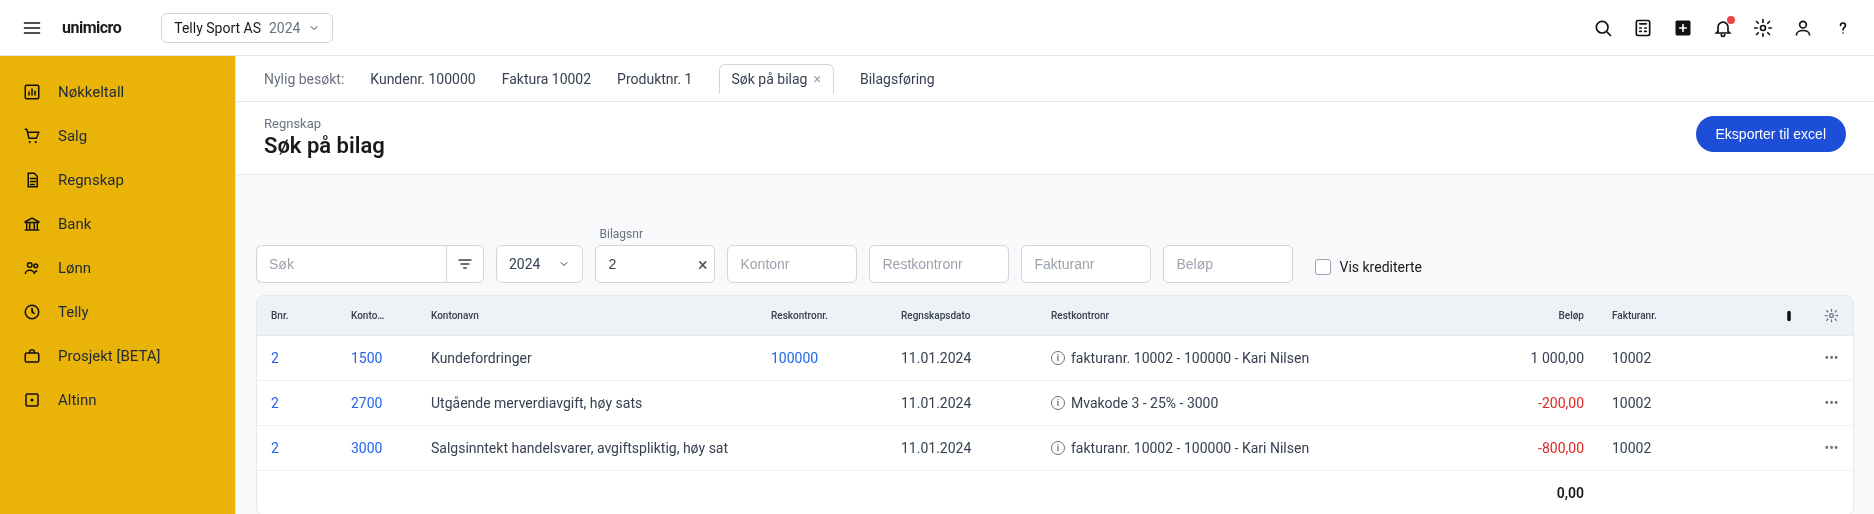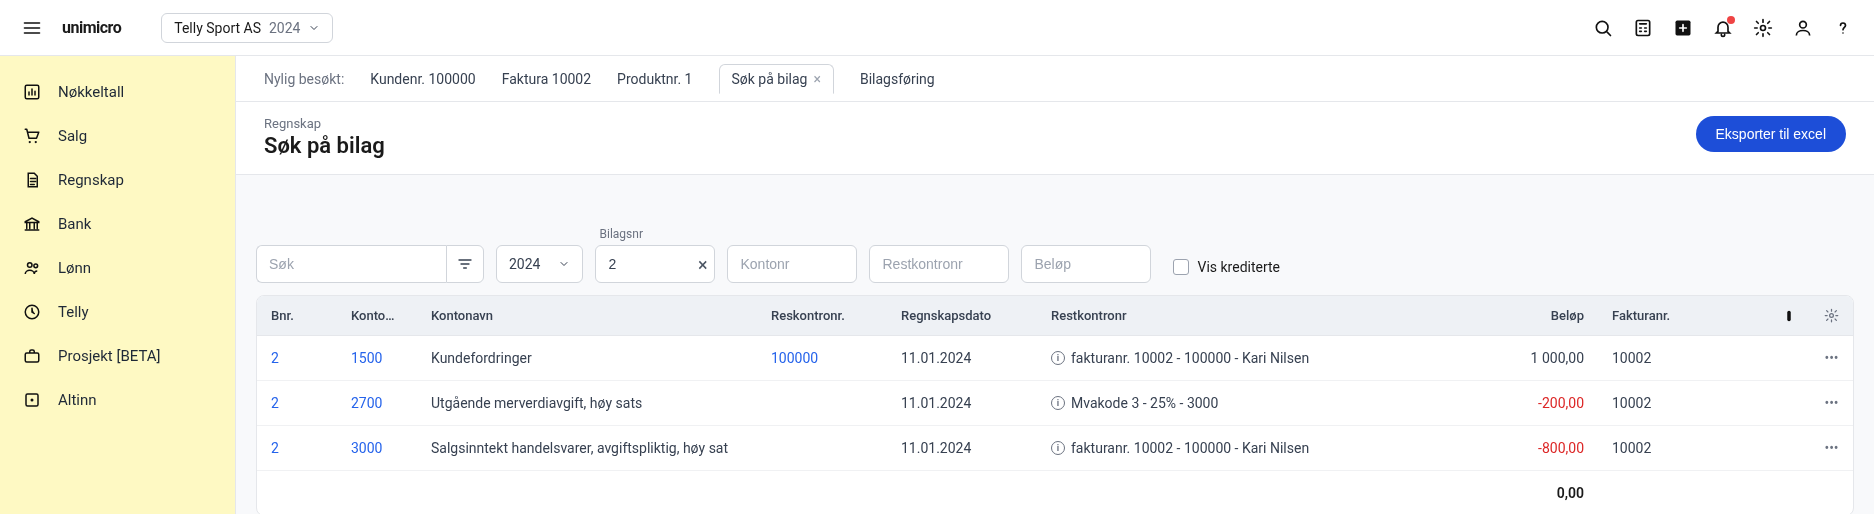--- a/index.html
+++ b/index.html
@@ -34,21 +34,21 @@
 .topbar-icons { display:flex; align-items:center; gap:18px; }
 .topbar-icon { width:22px; height:22px; display:flex; align-items:center; justify-content:center; cursor:pointer; position:relative; }
 .notif-dot { position:absolute; top:-1px; right:-1px; width:8px; height:8px; background:#ef4444; border-radius:50%; }
 
 
 .app-body { display:flex; height:calc(514px - 56px); }
 .sidebar {
   width: 236px;
   border-right: 1px solid #e5e7eb;
   padding-top: 14px;
-  background:#fef9c3;
+  background:#eab308;
 }
 .side-item {
   display:flex; align-items:center; gap:16px;
   padding: 12px 22px;
   cursor:pointer; font-size:15px;
   color:#1f2937;
 }
 .side-icon { width:20px; height:20px; flex-shrink:0; display:flex; align-items:center; justify-content:center; }
 
 .main { flex:1; display:flex; flex-direction:column; overflow:hidden; }
@@ -101,21 +101,21 @@
 .restkontronr-input .text-input{ width:140px; }
 .fakturanr-input .text-input{ width:130px; }
 .belop-input .text-input{ width:130px; }
 .chk-row { display:flex; align-items:center; gap:8px; margin-left:10px; margin-bottom:8px;}
 .chk { width:16px; height:16px; border:1px solid #9ca3af; border-radius:3px; cursor:pointer; background:#fff;}
 
 
 .table-wrap { border:1px solid #e5e7eb; border-radius:8px; background:#fff; overflow:hidden;}
 table { width:100%; border-collapse:collapse; }
 thead th {
-  text-align:left; font-weight:500; font-size:13px; color:#374151;
+  text-align:left; font-weight:500; font-size:10px; color:#374151;
   padding:12px 14px; background:#eef1f5; border-bottom:1px solid #e5e7eb;
 }
 tbody td {
   padding:14px 14px; font-size:14px; color:#374151;
   border-bottom:1px solid #f0f1f3;
 }
 .link { color:#2563eb; cursor:pointer; }
 .num-right { text-align:right; }
 .neg { color:#dc2626; }
 .row-menu { cursor:pointer; color:#6b7280;}
@@ -323,20 +323,23 @@
           <div class="input-with-clear">
             <input class="text-input" value="2" style="">
             <span class="clear-btn">×</span>
           </div>
         </div>
         <div class="filter-group kontonr-input">
           <input class="text-input" placeholder="Kontonr" style="">
         </div>
         <div class="filter-group restkontronr-input">
           <input class="text-input" placeholder="Restkontronr" style="">
+        </div>
+        <div class="filter-group fakturanr-input">
+          <input class="text-input" placeholder="Fakturanr" style="">
         </div>
         <div class="filter-group belop-input">
           <input class="text-input" placeholder="Beløp" style="">
         </div>
         <div class="chk-row">
           <div class="chk"></div>
           <span>Vis krediterte</span>
         </div>
       </div>
 

